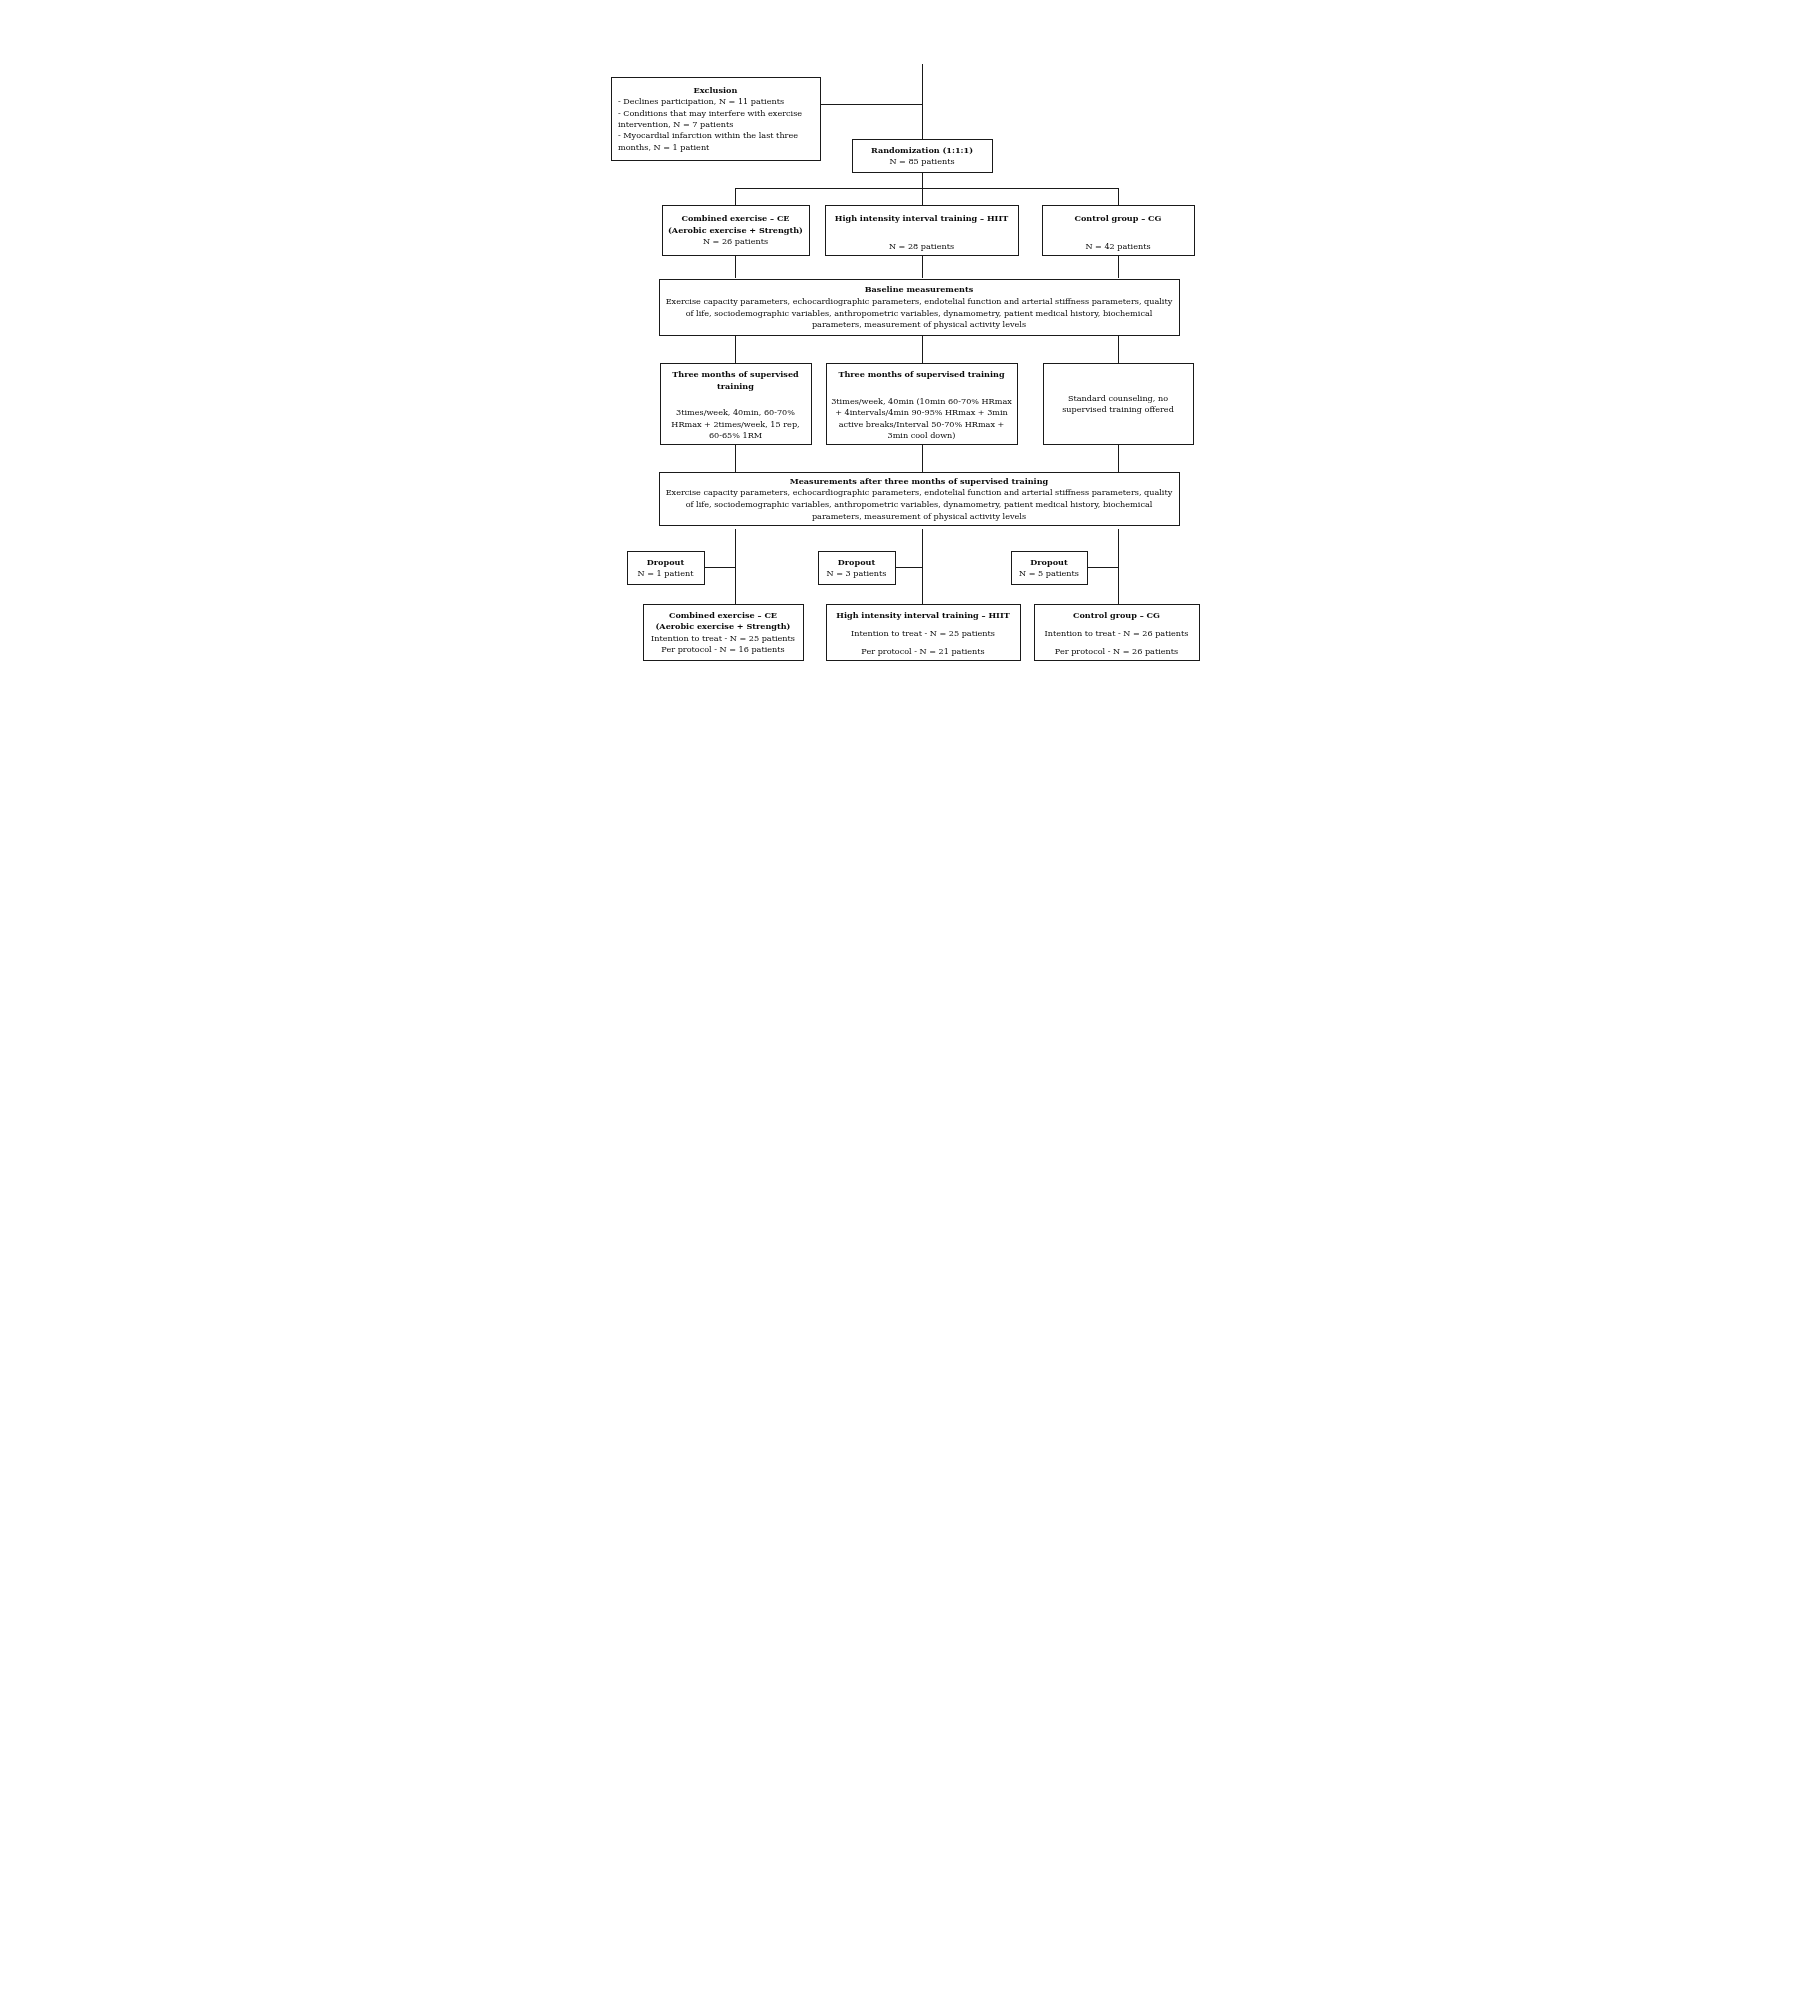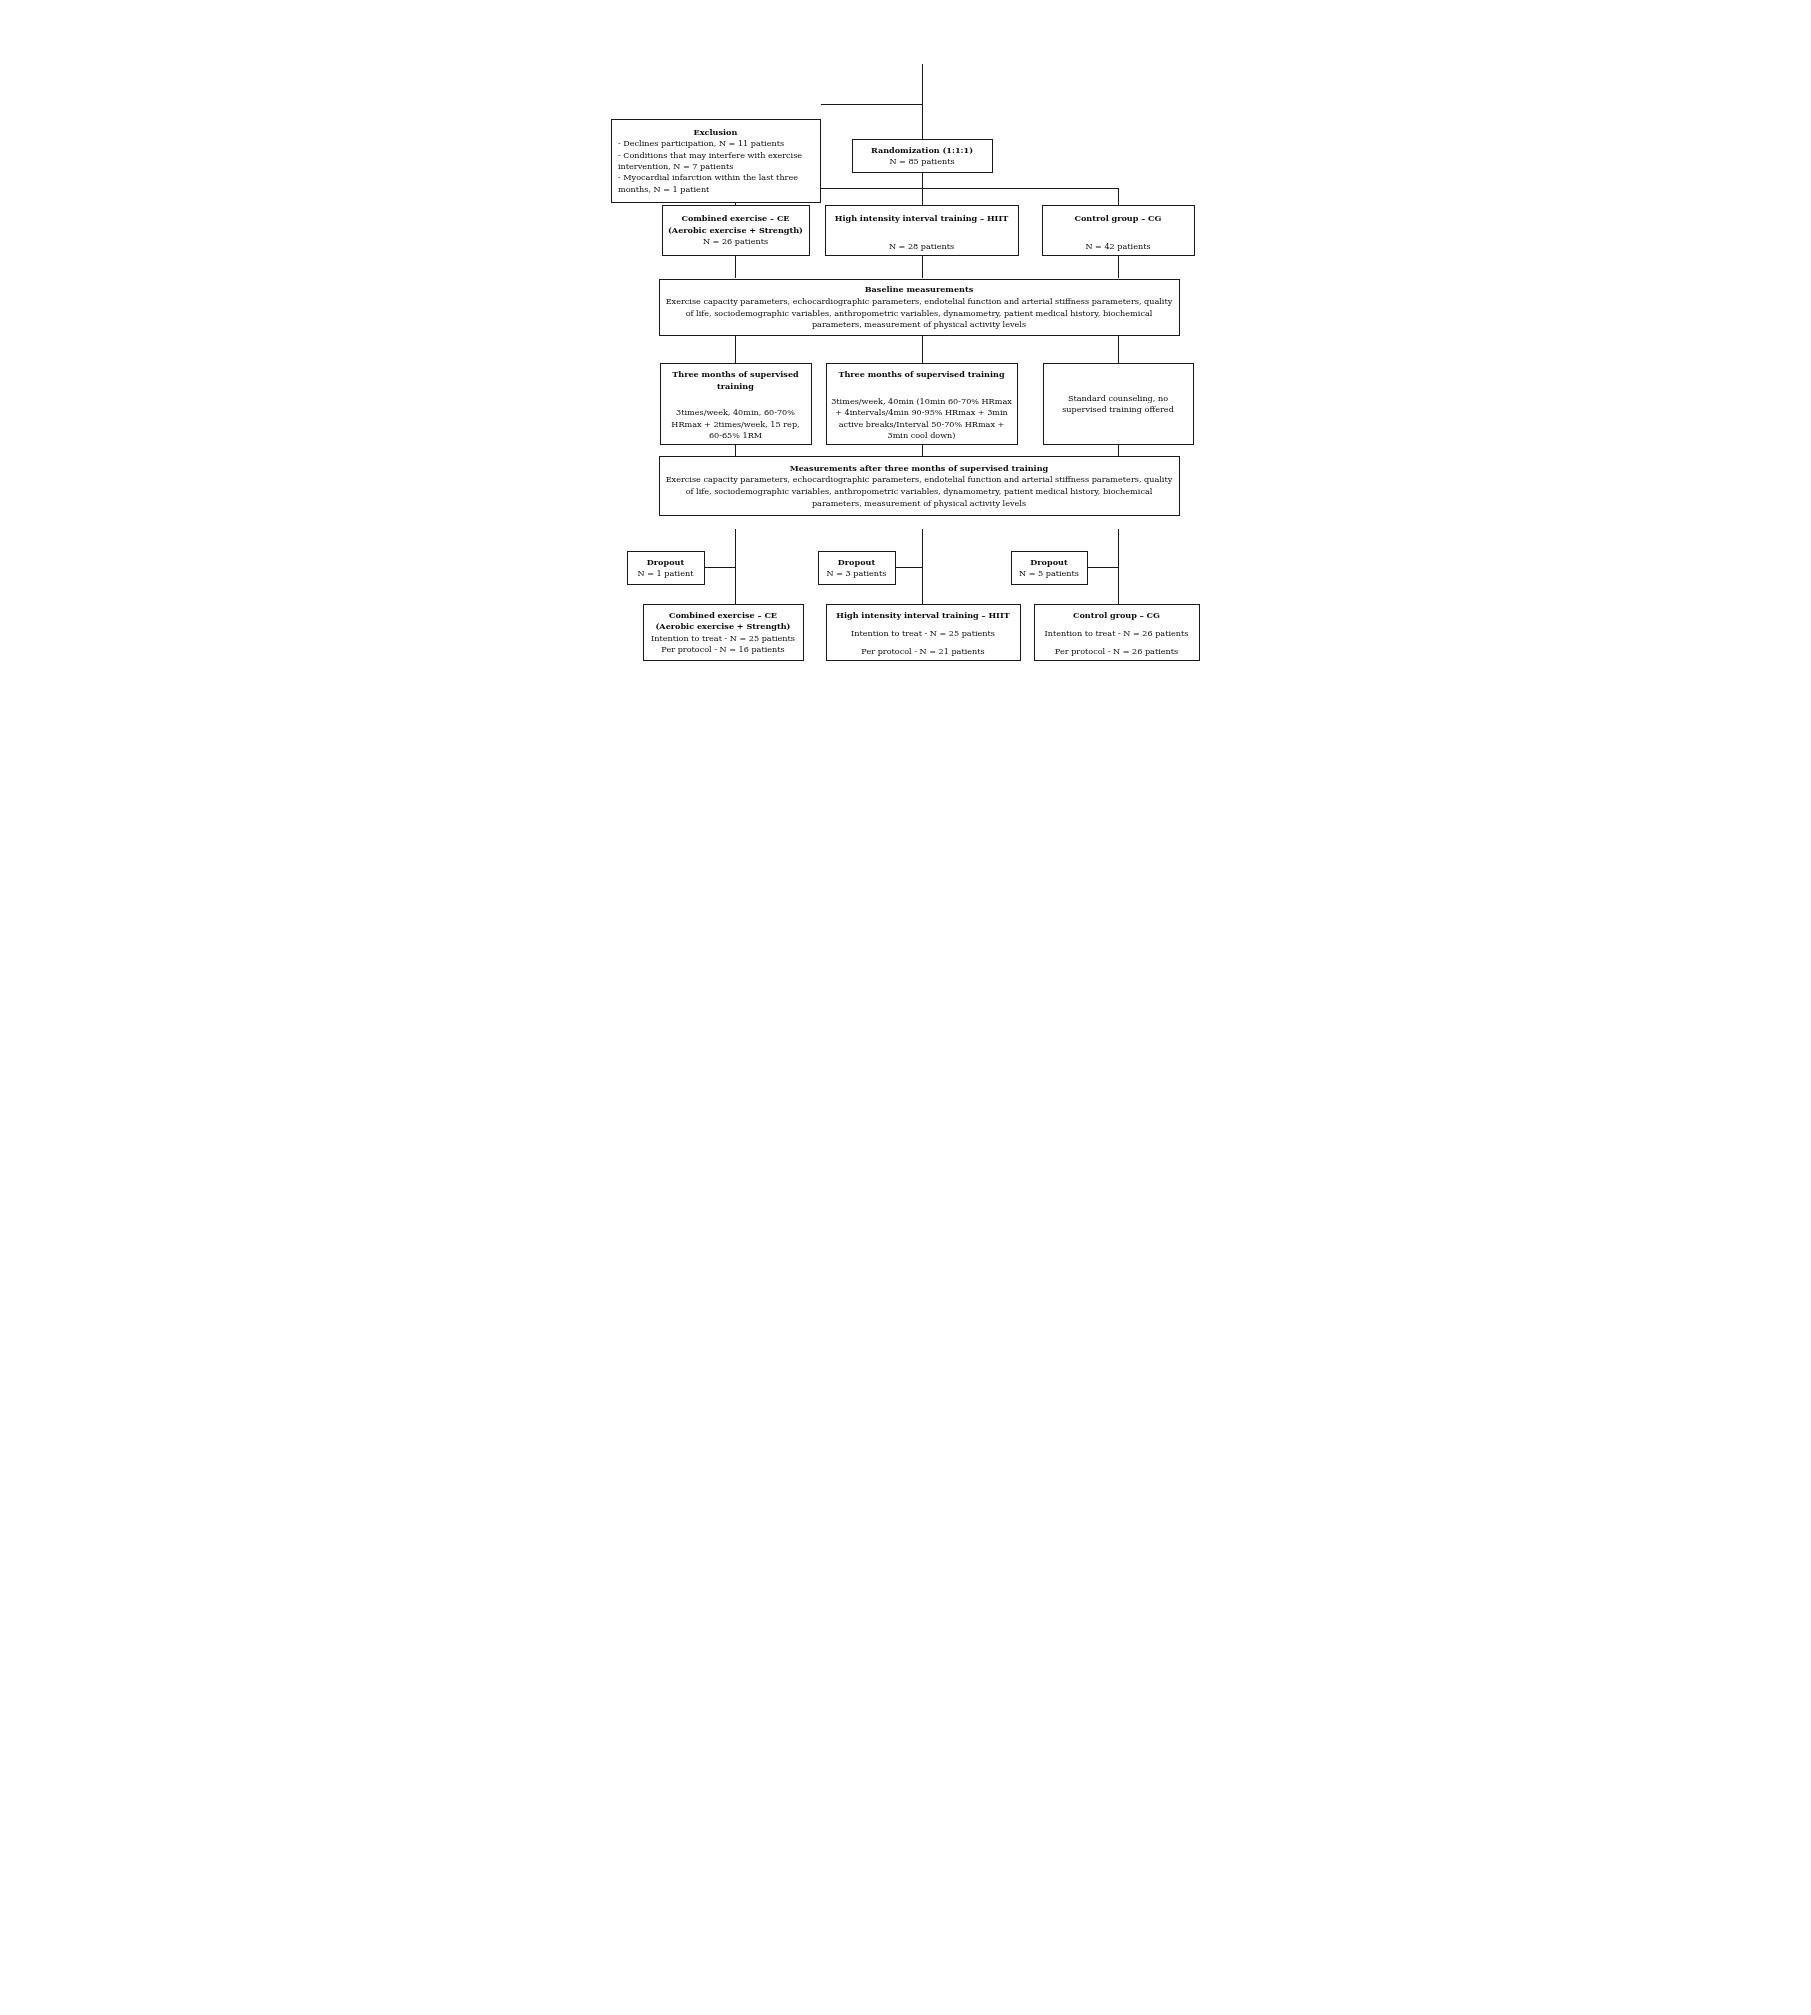--- a/index.html
+++ b/index.html
@@ -37,33 +37,33 @@
   .line-v, .line-h {
     position: absolute;
     background: #1a1a1a;
     z-index: 1;
   }
   .line-v { width: 1.1px; }
   .line-h { height: 1.1px; }
 
   
   #box-eligibility   { left: 170px; top: 13px;  width: 296px; height: 51px; }
-  #box-exclusion     { left: 7px;  top: 77px; width: 210px; height: 84px; align-items: stretch; padding: 3.3px 6.5px; margin-top: 42px; }
+  #box-exclusion     { left: 7px;  top: 77px; width: 210px; height: 84px; align-items: stretch; padding: 3.3px 6.5px; }
   #box-exclusion .excl-item { text-align: left; }
   #box-randomization { left: 248px; top: 139px; width: 141px; height: 34px; }
   #box-group-ce      { left: 58px; top: 205px; width: 148px; height: 51px; }
   #box-group-hiit    { left: 221px; top: 205px; width: 194px; height: 51px; padding-top: 6.5px; }
   #box-group-cg      { left: 438px; top: 205px; width: 153px; height: 51px; padding-top: 6.5px; }
   #box-baseline      { left: 55px; top: 279px; width: 521px; height: 57px; line-height: 1.45; padding: 3.3px 5.4px; }
   #box-training-ce   { left: 56px; top: 363px; width: 152px; height: 82px; padding-top: 5.4px; }
   #box-training-ce .body { margin-top: 8.7px; }
   #box-training-hiit { left: 222px; top: 363px; width: 192px; height: 82px; padding-top: 5.4px; }
   #box-training-hiit .body { margin-top: 8px; }
   #box-training-cg   { left: 439px; top: 363px; width: 151px; height: 82px; align-items: center; }
-  #box-post          { left: 55px; top: 456px; width: 521px; height: 60px; line-height: 1.45; padding: 3.3px 5.4px; }
+  #box-post          { left: 55px; top: 472px; width: 521px; height: 54px; line-height: 1.45; padding: 3.3px 5.4px; }
   #box-dropout-ce    { left: 23px;  top: 551px; width: 78px; height: 34px; }
   #box-dropout-hiit  { left: 214px; top: 551px; width: 78px; height: 34px; }
   #box-dropout-cg    { left: 407px; top: 551px; width: 77px; height: 34px; }
   #box-final-ce      { left: 39px;  top: 604px; width: 161px; height: 57px; padding: 2.2px 2.2px; }
   #box-final-hiit    { left: 222px; top: 604px; width: 195px; height: 57px; padding-top: 5.4px; }
   #box-final-cg      { left: 430px; top: 604px; width: 166px; height: 57px; padding-top: 5.4px; }
 </style>
 </head>
 <body>
 

